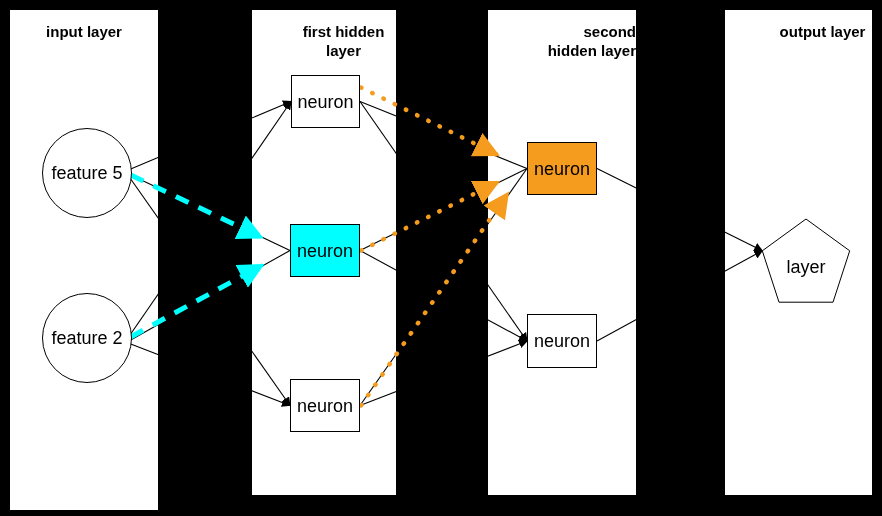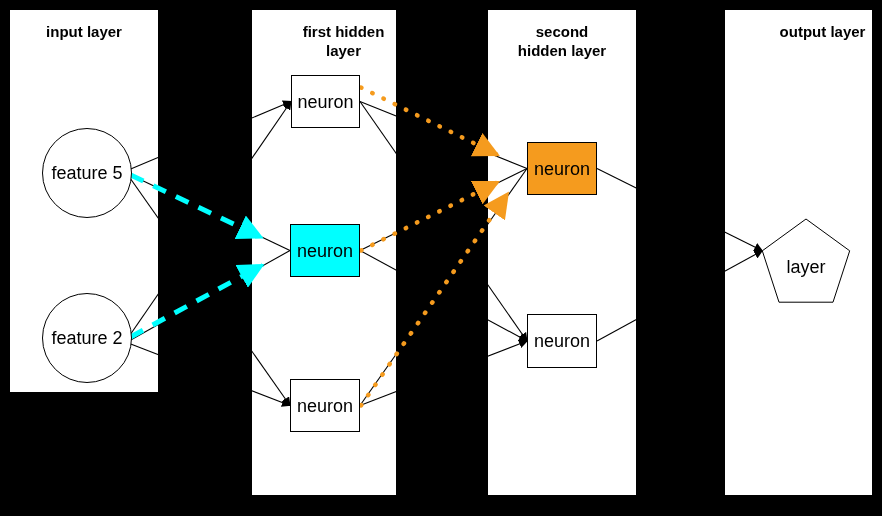--- a/index.html
+++ b/index.html
@@ -70,29 +70,29 @@
   .neuron-box.highlight-orange {
     background: #f59b1e;
     border: 1px solid #000000;
   }
 </style>
 </head>
 <body>
 
 <div id="canvas">
 
-  <div class="layer-panel" id="panel-input" style="left: 10px; top: 10px; width: 148px; height: 382px;">
+  <div class="layer-panel" id="panel-input" style="left: 10px; top: 10px; width: 148px; height: 500px;">
     <div class="layer-title" id="title-input" style="top: 12px;">input layer</div>
   </div>
   <div class="layer-panel" id="panel-hidden-1" style="left: 252px; top: 10px; width: 144px; height: 485px;">
     <div class="layer-title" id="title-hidden-1" style="top: 12px; margin-left: 39px;">first hidden
 layer</div>
   </div>
   <div class="layer-panel" id="panel-hidden-2" style="left: 488px; top: 10px; width: 148px; height: 485px;">
-    <div class="layer-title" id="title-hidden-2" style="top: 12px;">second
+    <div class="layer-title" id="title-hidden-2" style="top: 12px; text-align: right;">second
 hidden layer</div>
   </div>
   <div class="layer-panel" id="panel-output" style="left: 725px; top: 10px; width: 147px; height: 485px;">
     <div class="layer-title" id="title-output" style="top: 12px; padding-left: 48px;">output layer</div>
   </div>
 
   <svg class="edge-layer" id="edge-svg" viewBox="0 0 882 516">
     <defs>
       <marker id="arrow-black" markerWidth="9" markerHeight="9" refX="8" refY="4.5" orient="auto" markerUnits="userSpaceOnUse">
         <path d="M0,0 L9,4.5 L0,9 z" fill="#000000"></path>

